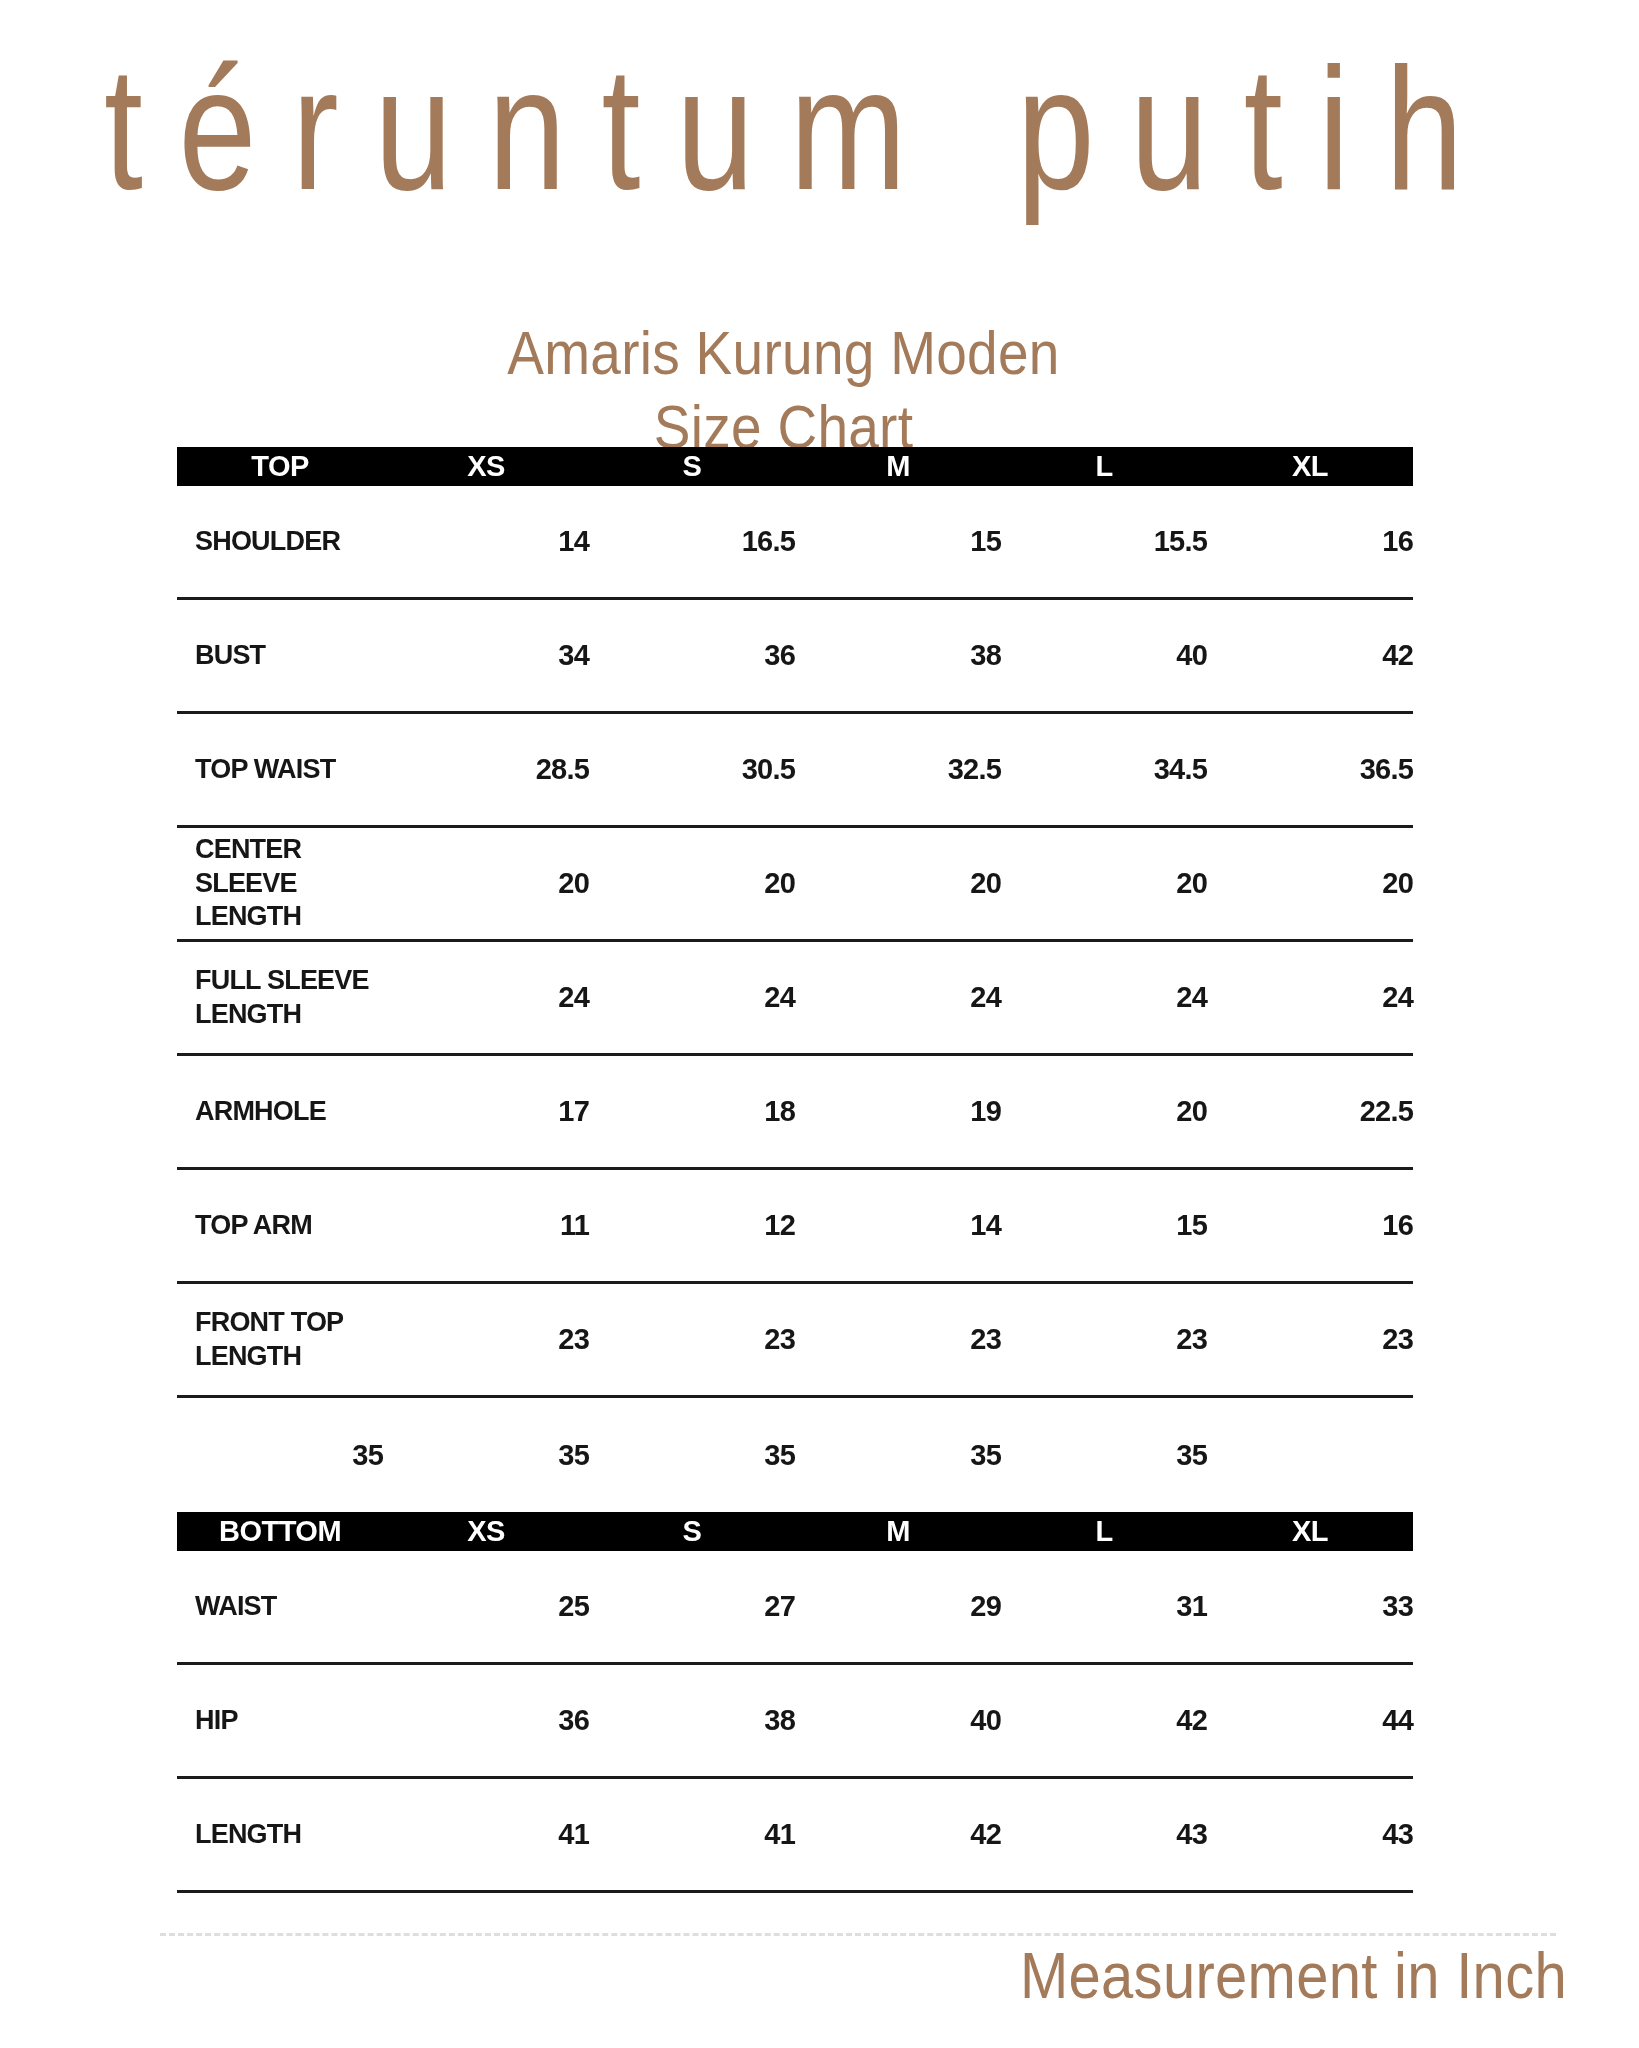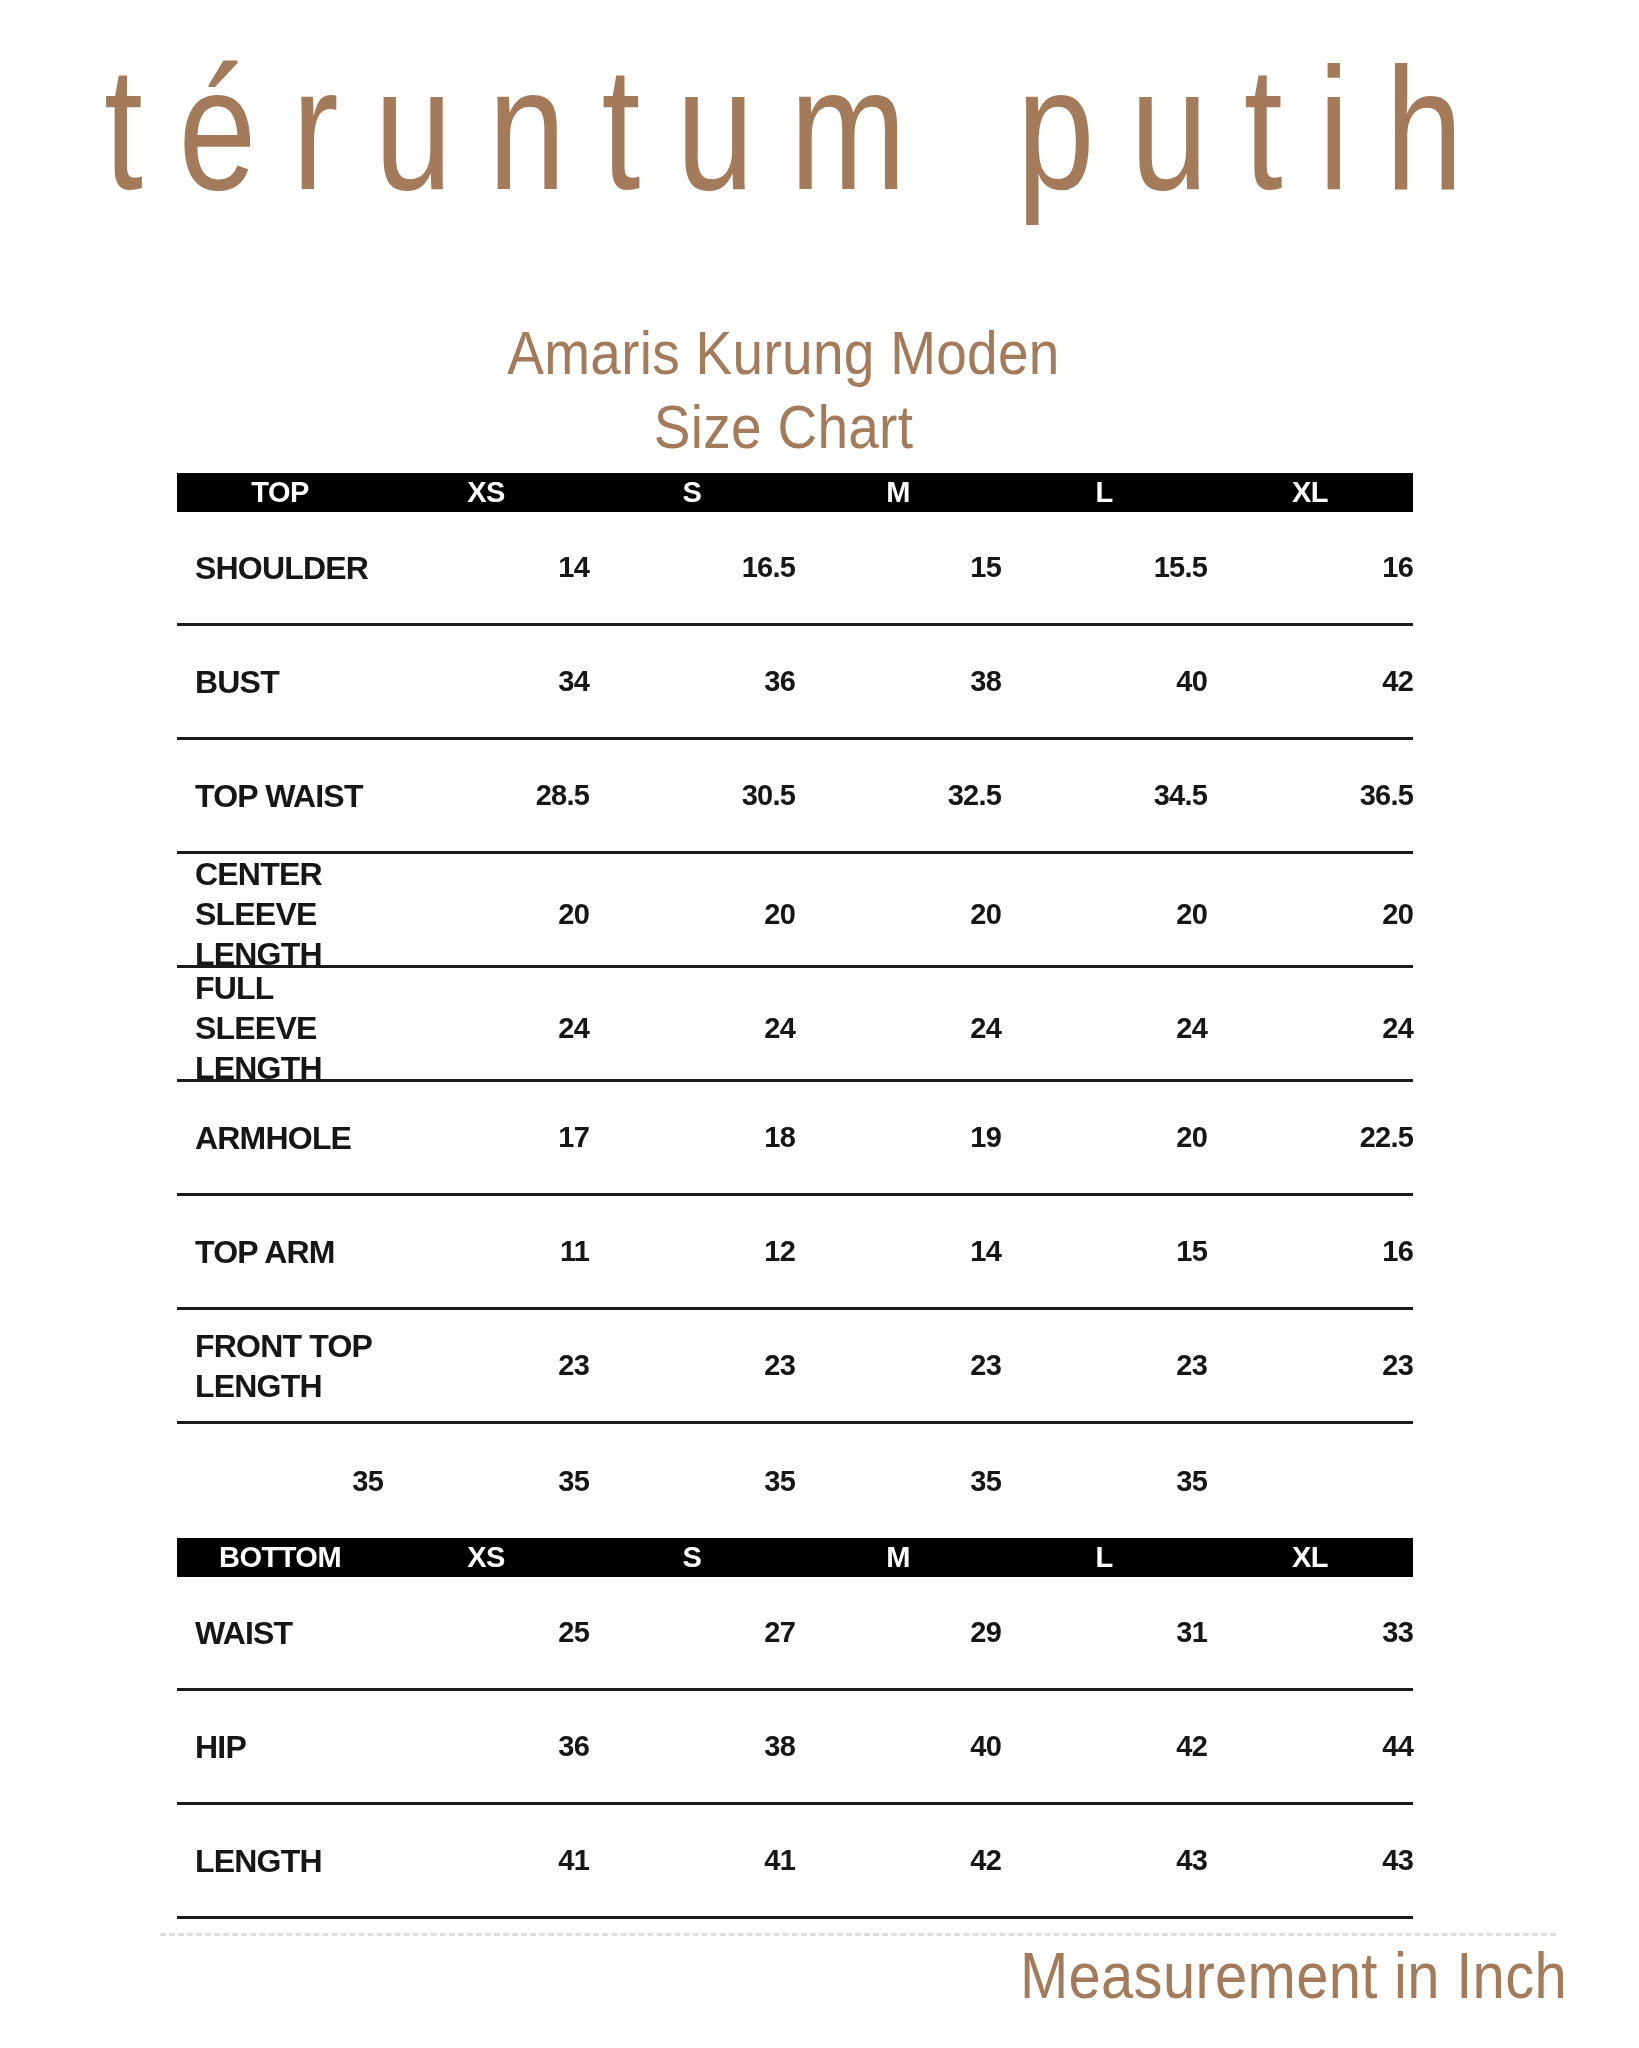--- a/index.html
+++ b/index.html
@@ -51,21 +51,21 @@
     line-height:74px;
     font-weight:400;
     letter-spacing:0.005em;
     transform:scaleY(1.12);
     transform-origin:50% 50%;
   }
 
   
   .size-table{
     position:absolute;
-    left:177px;top:473px;
+    left:177px;top:447px;
     width:1236px;
     color:var(--body-text);
   }
   .hbar{
     display:grid;
     grid-template-columns:repeat(6,1fr);
     align-items:center;
     height:39px;
     background:var(--header-bg);
     color:var(--header-text);
@@ -83,21 +83,21 @@
     height:114px;
     box-sizing:border-box;
     border-bottom:3px solid var(--rule);
   }
   .trow.no-border{border-bottom:none;}
   .label-cell{
     text-align:left;
     padding-left:18px;
     padding-right:4px;
     font-weight:700;
-    font-size:32px;
+    font-size:27px;
     line-height:1.25;
     letter-spacing:-0.8px;
     max-width:200px;
   }
   .value-cell{
     text-align:right;
     font-weight:700;
     font-size:29px;
     letter-spacing:-0.8px;
   }

